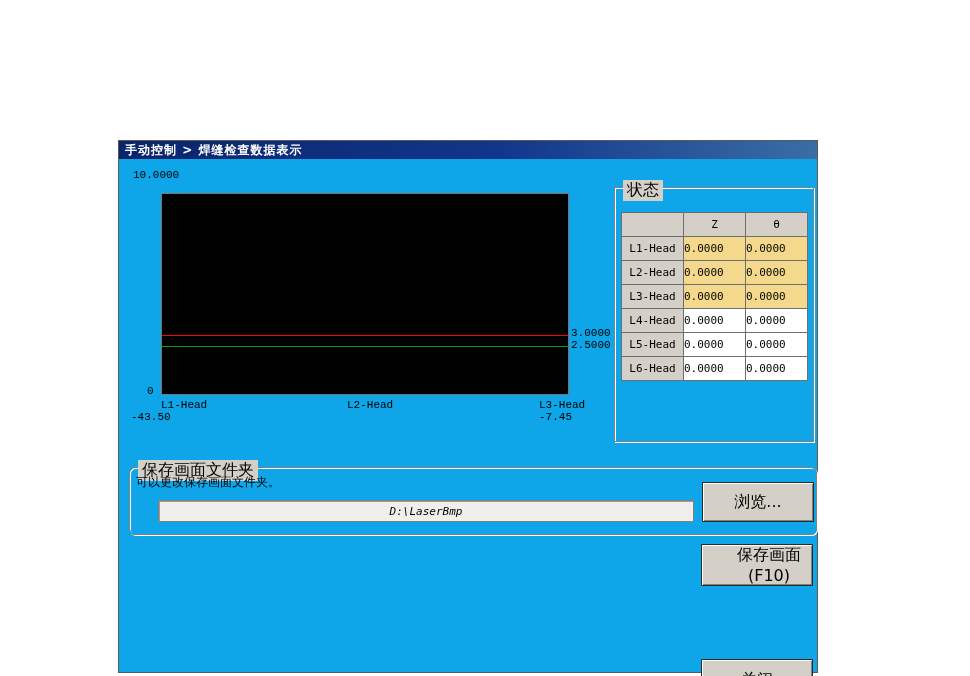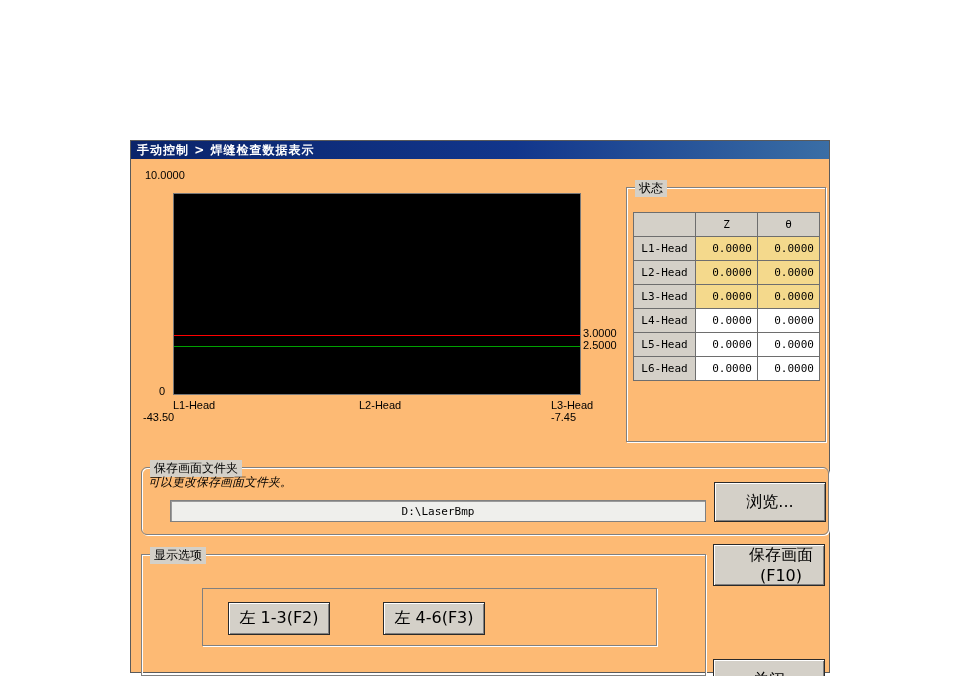--- a/index.html
+++ b/index.html
@@ -4,32 +4,32 @@
 <style>
   * { margin:0; padding:0; box-sizing:border-box; }
   html,body { width:970px; height:676px; }
   body {
     background:#ffffff;
     font-family:"DejaVu Sans", sans-serif;
     position:relative;
     overflow:hidden;
   }
   .dialog {
-    position:absolute; left:130px; top:140px; width:700px; height:533px;
-    background:#fdba74; border:1px solid #5a5a5a;
+    position:absolute; left:118px; top:140px; width:700px; height:533px;
+    background:#0ea5e9; border:1px solid #5a5a5a;
   }
   .titlebar {
     height:18px; line-height:18px;
     background:linear-gradient(90deg,#0a246a 0%,#12368c 55%,#3a6ea5 100%);
     color:#ffffff; font-size:12px; font-weight:bold;
     padding:0 6px; letter-spacing:1px;
     user-select:none;
   }
   
-  .chart { position:absolute; left:0; top:18px; width:495px; height:300px; font-family:Liberation Sans, sans-serif; }
+  .chart { position:absolute; left:0; top:18px; width:495px; height:300px; font-family:Liberation Mono, monospace; }
   .plot { position:absolute; left:42px; top:34px; width:408px; height:202px; background:#000; border:1px solid #777; }
   .thr { position:absolute; left:0; width:100%; height:1px; }
   .thr.red { top:141px; background:#ff0000; }
   .thr.green { top:152px; background:#00a000; }
   .ylabel, .thrlabel, .xlab, .xval { position:absolute; font-size:11px; color:#000; white-space:nowrap; }
   .ymax { left:14px; top:10px; }
   .ymin { left:28px; top:226px; }
   .thrlabel.t1 { left:452px; top:168px; }
   .thrlabel.t2 { left:452px; top:180px; }
   .xlab.x1 { left:42px; top:240px; }
@@ -38,46 +38,46 @@
   .xval.xv1 { left:12px; top:252px; }
   .xval.xv2 { left:420px; top:252px; }
   
   .group {
     position:absolute;
     border:1px solid #808080;
     box-shadow:1px 1px 0 #ffffff, inset 1px 1px 0 #ffffff;
   }
   .group > .legend {
     position:absolute; top:-8px; left:8px;
-    background:#d4d0c8; padding:0 4px; font-size:12px; color:#000;
+    background:#d4d0c8; padding:0 4px; font-size:16px; color:#000;
   }
   .group-status { left:495px; top:46px; width:200px; height:255px; }
   .group-save   { left:10px;  top:326px; width:688px; height:68px;border-radius:6px; }
   .group-disp   { left:10px;  top:413px; width:565px; height:122px; }
   
   .status-table {
     position:absolute; left:6px; top:24px;
     border-collapse:collapse; font-size:11px;
     font-family:"DejaVu Sans Mono", monospace;
   }
   .status-table td, .status-table th {
     border:1px solid #6e6e6e; height:24px; font-weight:normal;
   }
   .status-table th { width:62px; background:#d4d0c8; text-align:center; }
   .status-table td.rowlabel { width:62px; background:#d4d0c8; text-align:center; }
-  .status-table td.val { width:62px; background:#ffffff; text-align:right; padding-right:5px; }
+  .status-table td.val { width:62px; background:#ffffff; padding-right:5px; }
   .status-table td.val.hl { background:#f4d98c; }
   
-  .save-desc { position:absolute; left:6px; top:6px; font-size:12px;font-style:italic; }
+  .save-desc { position:absolute; left:6px; top:6px; font-size:12px; }
   .path-field {
     position:absolute; left:28px; top:32px; width:536px; height:22px;
     background:#efefec; border:1px solid #808080;
     box-shadow:inset 1px 1px 0 #9a9a9a;
     font-size:11px; font-family:"DejaVu Sans Mono", monospace;
-    text-align:center; color:#000;
+    text-align:center; color:#000;font-style:italic;
   }
   
   .btn {
     position:absolute;
     background:#d4d0c8;
     border:1px solid #2a2a2a;
     box-shadow:inset 1px 1px 0 #ffffff, inset -1px -1px 0 #808080;
     font-size:16px; font-family:"DejaVu Sans", sans-serif;
     color:#000; cursor:pointer;
   }
@@ -160,24 +160,17 @@
       </table>
   </div>
 
   <div class="group group-save">
     <span class="legend">保存画面文件夹</span>
     <div class="save-desc">可以更改保存画面文件夹。</div>
     <input class="path-field" type="text" value="D:\LaserBmp" style="">
     <button class="btn btn-browse">浏览...</button>
   </div>
 
-  <div class="group group-disp">
-    <span class="legend">显示选项</span>
-    <div class="disp-inner">
-      <button class="btn btn-f2">左 1-3(F2)</button>
-      <button class="btn btn-f3">左 4-6(F3)</button>
-    </div>
-  </div>
 
   <button class="btn btn-save">保存画面(F10)</button>
   <button class="btn btn-close">关闭</button>
 
 </div>
 
 </body></html>

